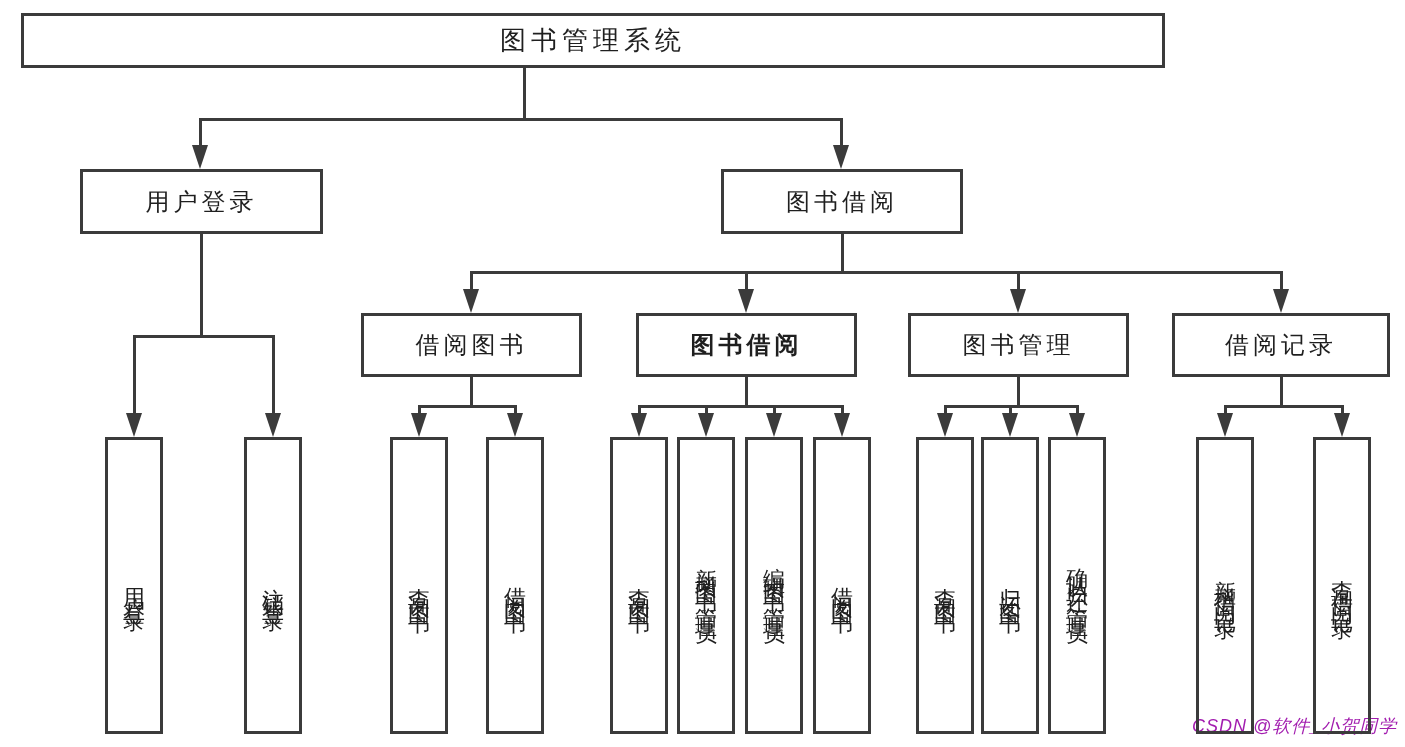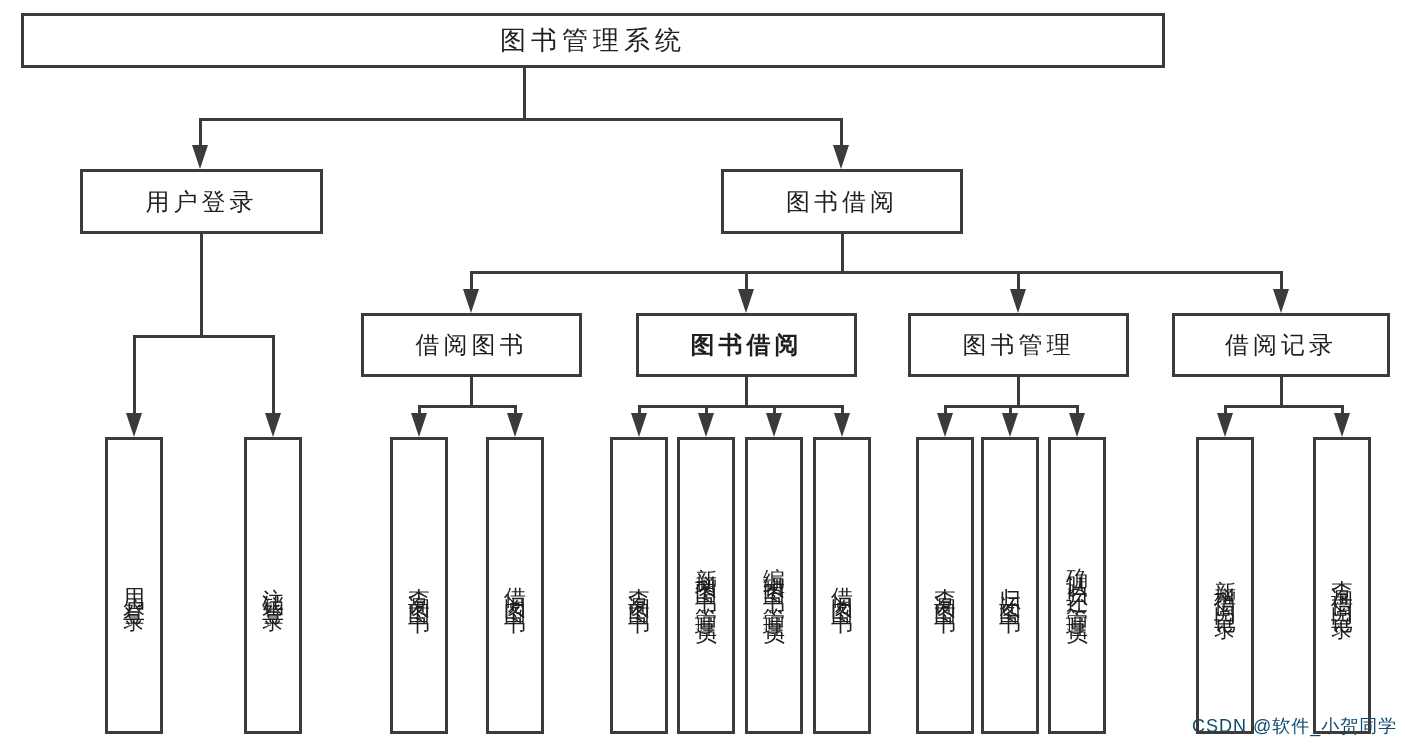--- a/index.html
+++ b/index.html
@@ -61,23 +61,24 @@
     border-right: 8px solid transparent;
     border-top: 24px solid #3b3b3b;
     z-index: 1;
   }
   .watermark {
     position: absolute;
     left: 1192px;
     top: 714px;
     font-size: 18px;
     letter-spacing: 1px;
-    color: #0c4a6e;
+    color: #a21caf;
     z-index: 0;
     white-space: nowrap;
+    font-style: italic;
   }
 </style>
 </head>
 <body>
 
 <div class="canvas">
 
   <div class="box root-box" style="left:21px; top:13px; width:1144px; height:55px;">图书管理系统</div>
 
   <div class="box h-box" style="left:80px; top:169px; width:243px; height:65px;">用户登录</div>

